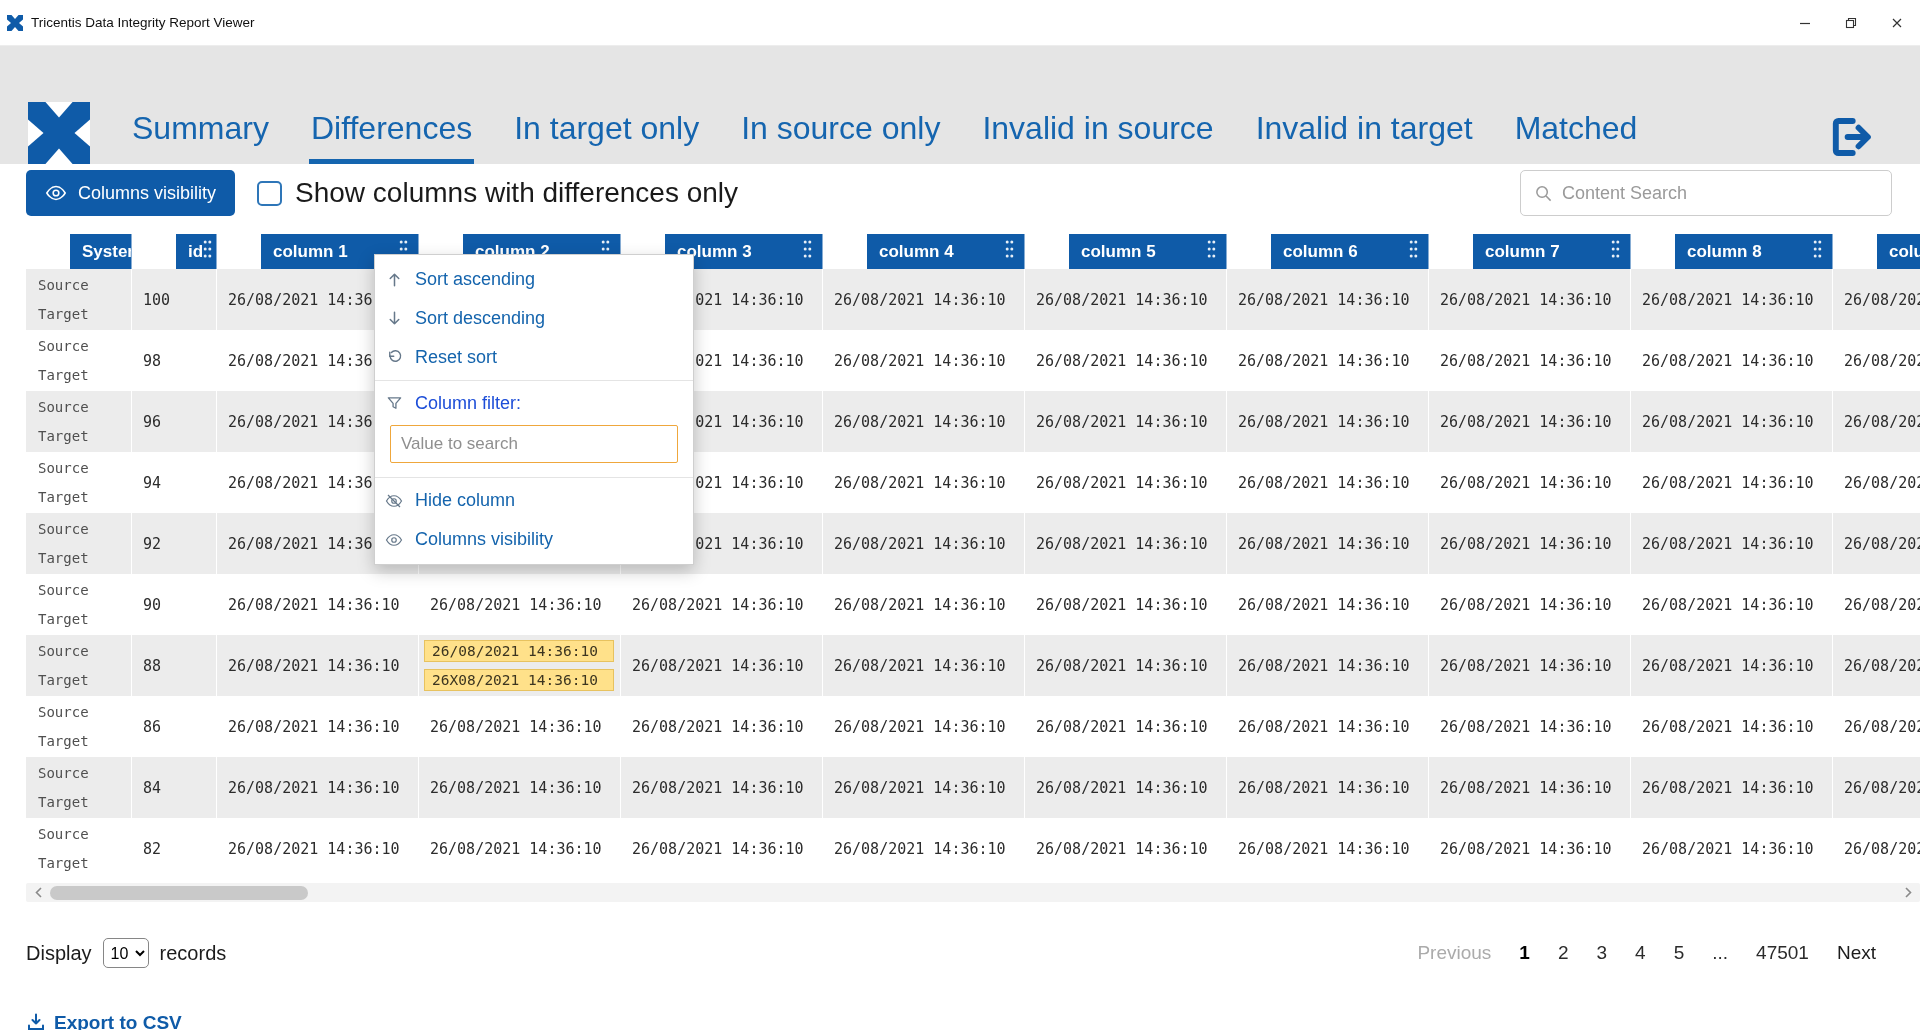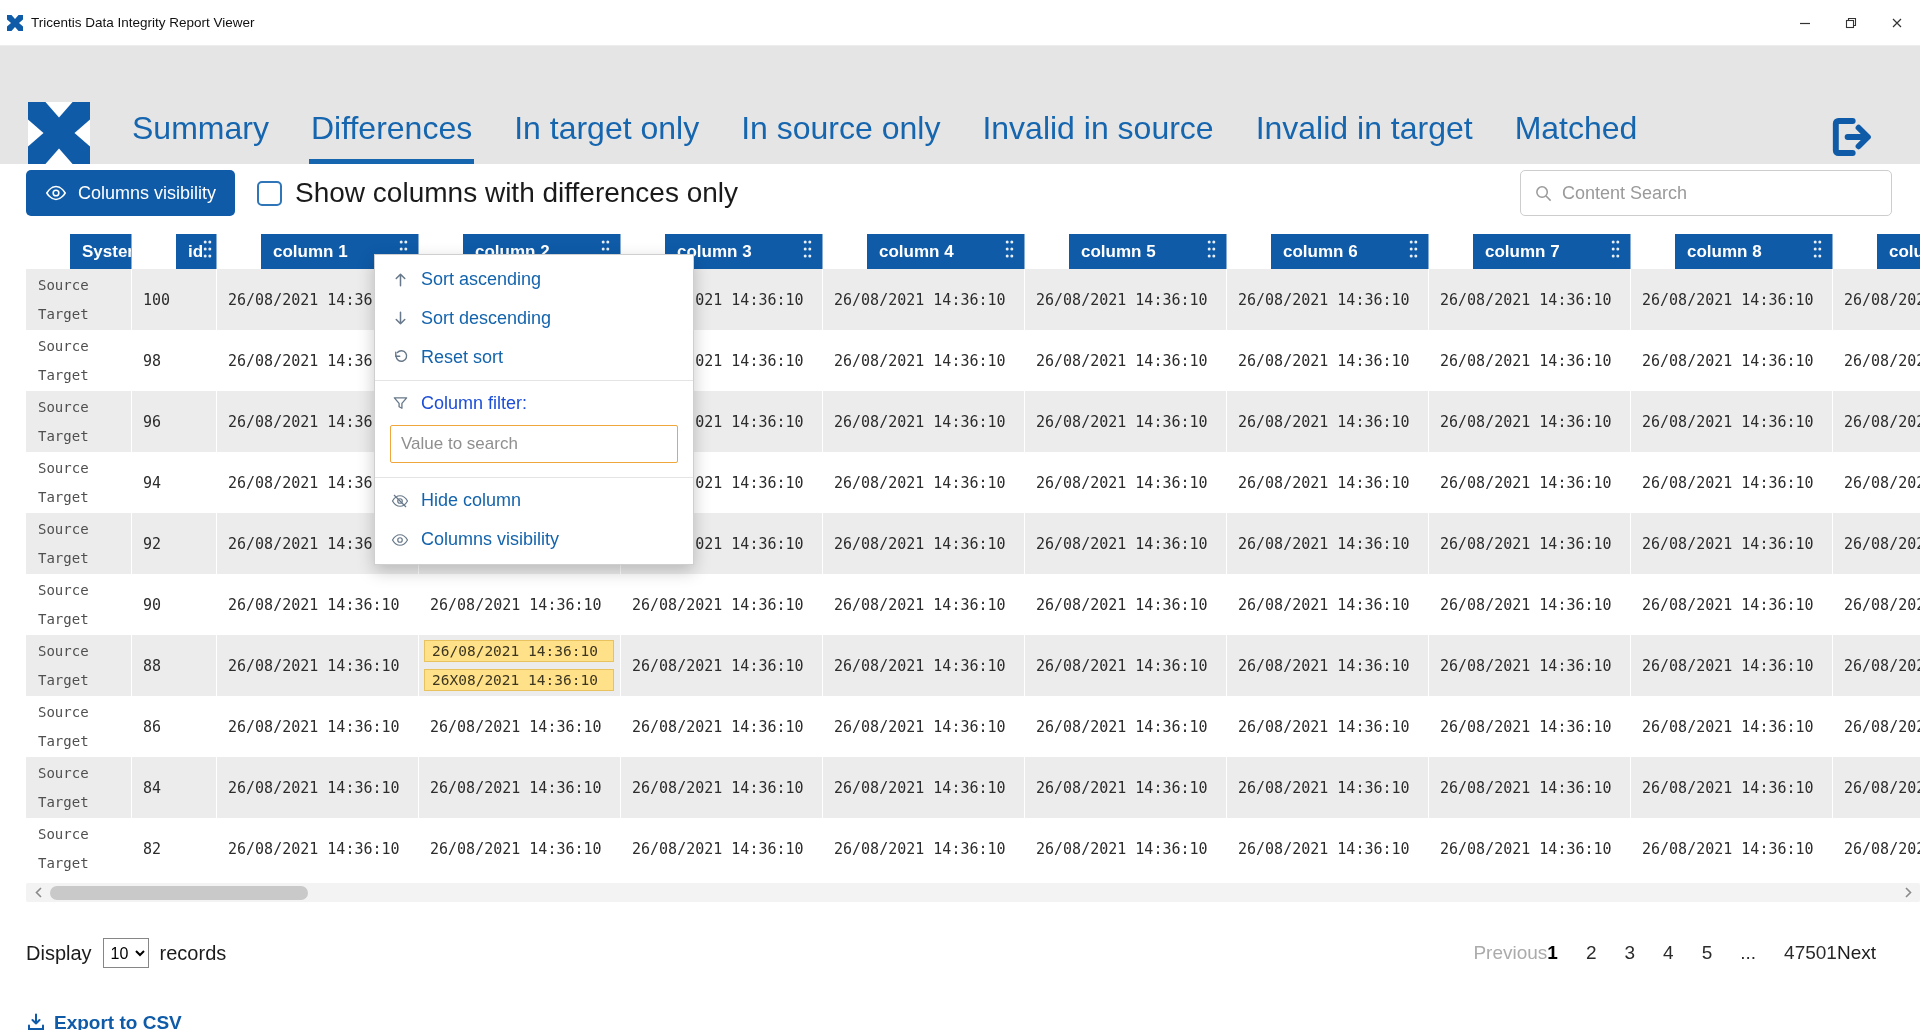--- a/index.html
+++ b/index.html
@@ -54,21 +54,21 @@
             padding:8px 0 8px 12px; font-size:14px; color:#4f4f4f; }
   .td.diffcell { flex-direction:column; align-items:stretch; justify-content:space-between;
                  padding:5px 6px 5px 5px; }
   .hl { background:#ffe18a; border:1px solid #e7c25f; padding:2px 7px; font-size:14.5px;
         color:#3c3520; overflow:hidden; }
 
   
   .col-menu { position:absolute; left:374px; top:254px; width:320px; background:#fff;
               border:1px solid #cfcfcf; box-shadow:0 6px 16px rgba(0,0,0,.22); z-index:50;
               padding:5px 0; }
-  .menu-item { display:flex; align-items:center; gap:11px; padding:9px 15px; font-size:18px;
+  .menu-item { display:flex; align-items:center; gap:11px; padding:9px 9px; font-size:18px;
                color:#1464ad; cursor:pointer; }
   .menu-item.dark { color:#1d4ed8; cursor:default; }
   .mi-icon { width:20px; display:flex; justify-content:center; align-items:center; }
   .menu-sep { border-top:1px solid #e4e4e4; margin:3px 0; }
   .menu-input-wrap { padding:2px 15px 11px 15px; }
   .menu-input { width:100%; height:38px; border:1px solid #efa73c; padding:0 10px; font-size:17px;
                 outline:none; border-radius:2px; font-family:inherit; color:#333; }
   .menu-input::placeholder { color:#8f8f8f; }
 
   
@@ -76,23 +76,23 @@
              position:relative; border-radius:2px; }
   .hs-thumb { position:absolute; left:24px; top:2.5px; width:258px; height:14px;
               background:#c9c9c9; border-radius:8px; cursor:grab; }
   .hs-arrow { position:absolute; top:0; width:20px; height:19px; display:flex;
               align-items:center; justify-content:center; cursor:pointer; }
   .hs-arrow.left { left:2px; } .hs-arrow.right { right:2px; }
 
   
   .footer-row { display:flex; align-items:center; margin:36px 44px 0 26px; font-size:20px; color:#1c1c1c; }
   .display-group { display:flex; align-items:center; gap:11px; }
-  .display-group select { height:30px; font-size:16px; border:1px solid #868686; border-radius:0;
+  .display-group select { height:30px; font-size:16px; border:1px solid #868686; border-radius:5px;
                           background:#fff; padding:0 3px; font-family:inherit; }
-  .pagination { margin-left:auto; display:flex; align-items:flex-end; font-size:19px; }
+  .pagination { margin-left:auto; display:flex; align-items:flex-end; gap:28px; font-size:19px; }
   .pg-prev { color:#ababab; cursor:default; }
   .pg-num { color:#2b2b2b; cursor:pointer; }
   .pg-num.current { color:#000; font-weight:bold; }
   .pg-ellipsis { color:#2b2b2b; }
   .pg-next { color:#1c1c1c; cursor:pointer; }
   .export-row { margin:44px 0 0 26px; display:inline-flex; gap:8px;
                 color:#0f5ba8; font-size:19px; font-weight:bold; cursor:pointer; }
 </style>
 </head>
 <body>

